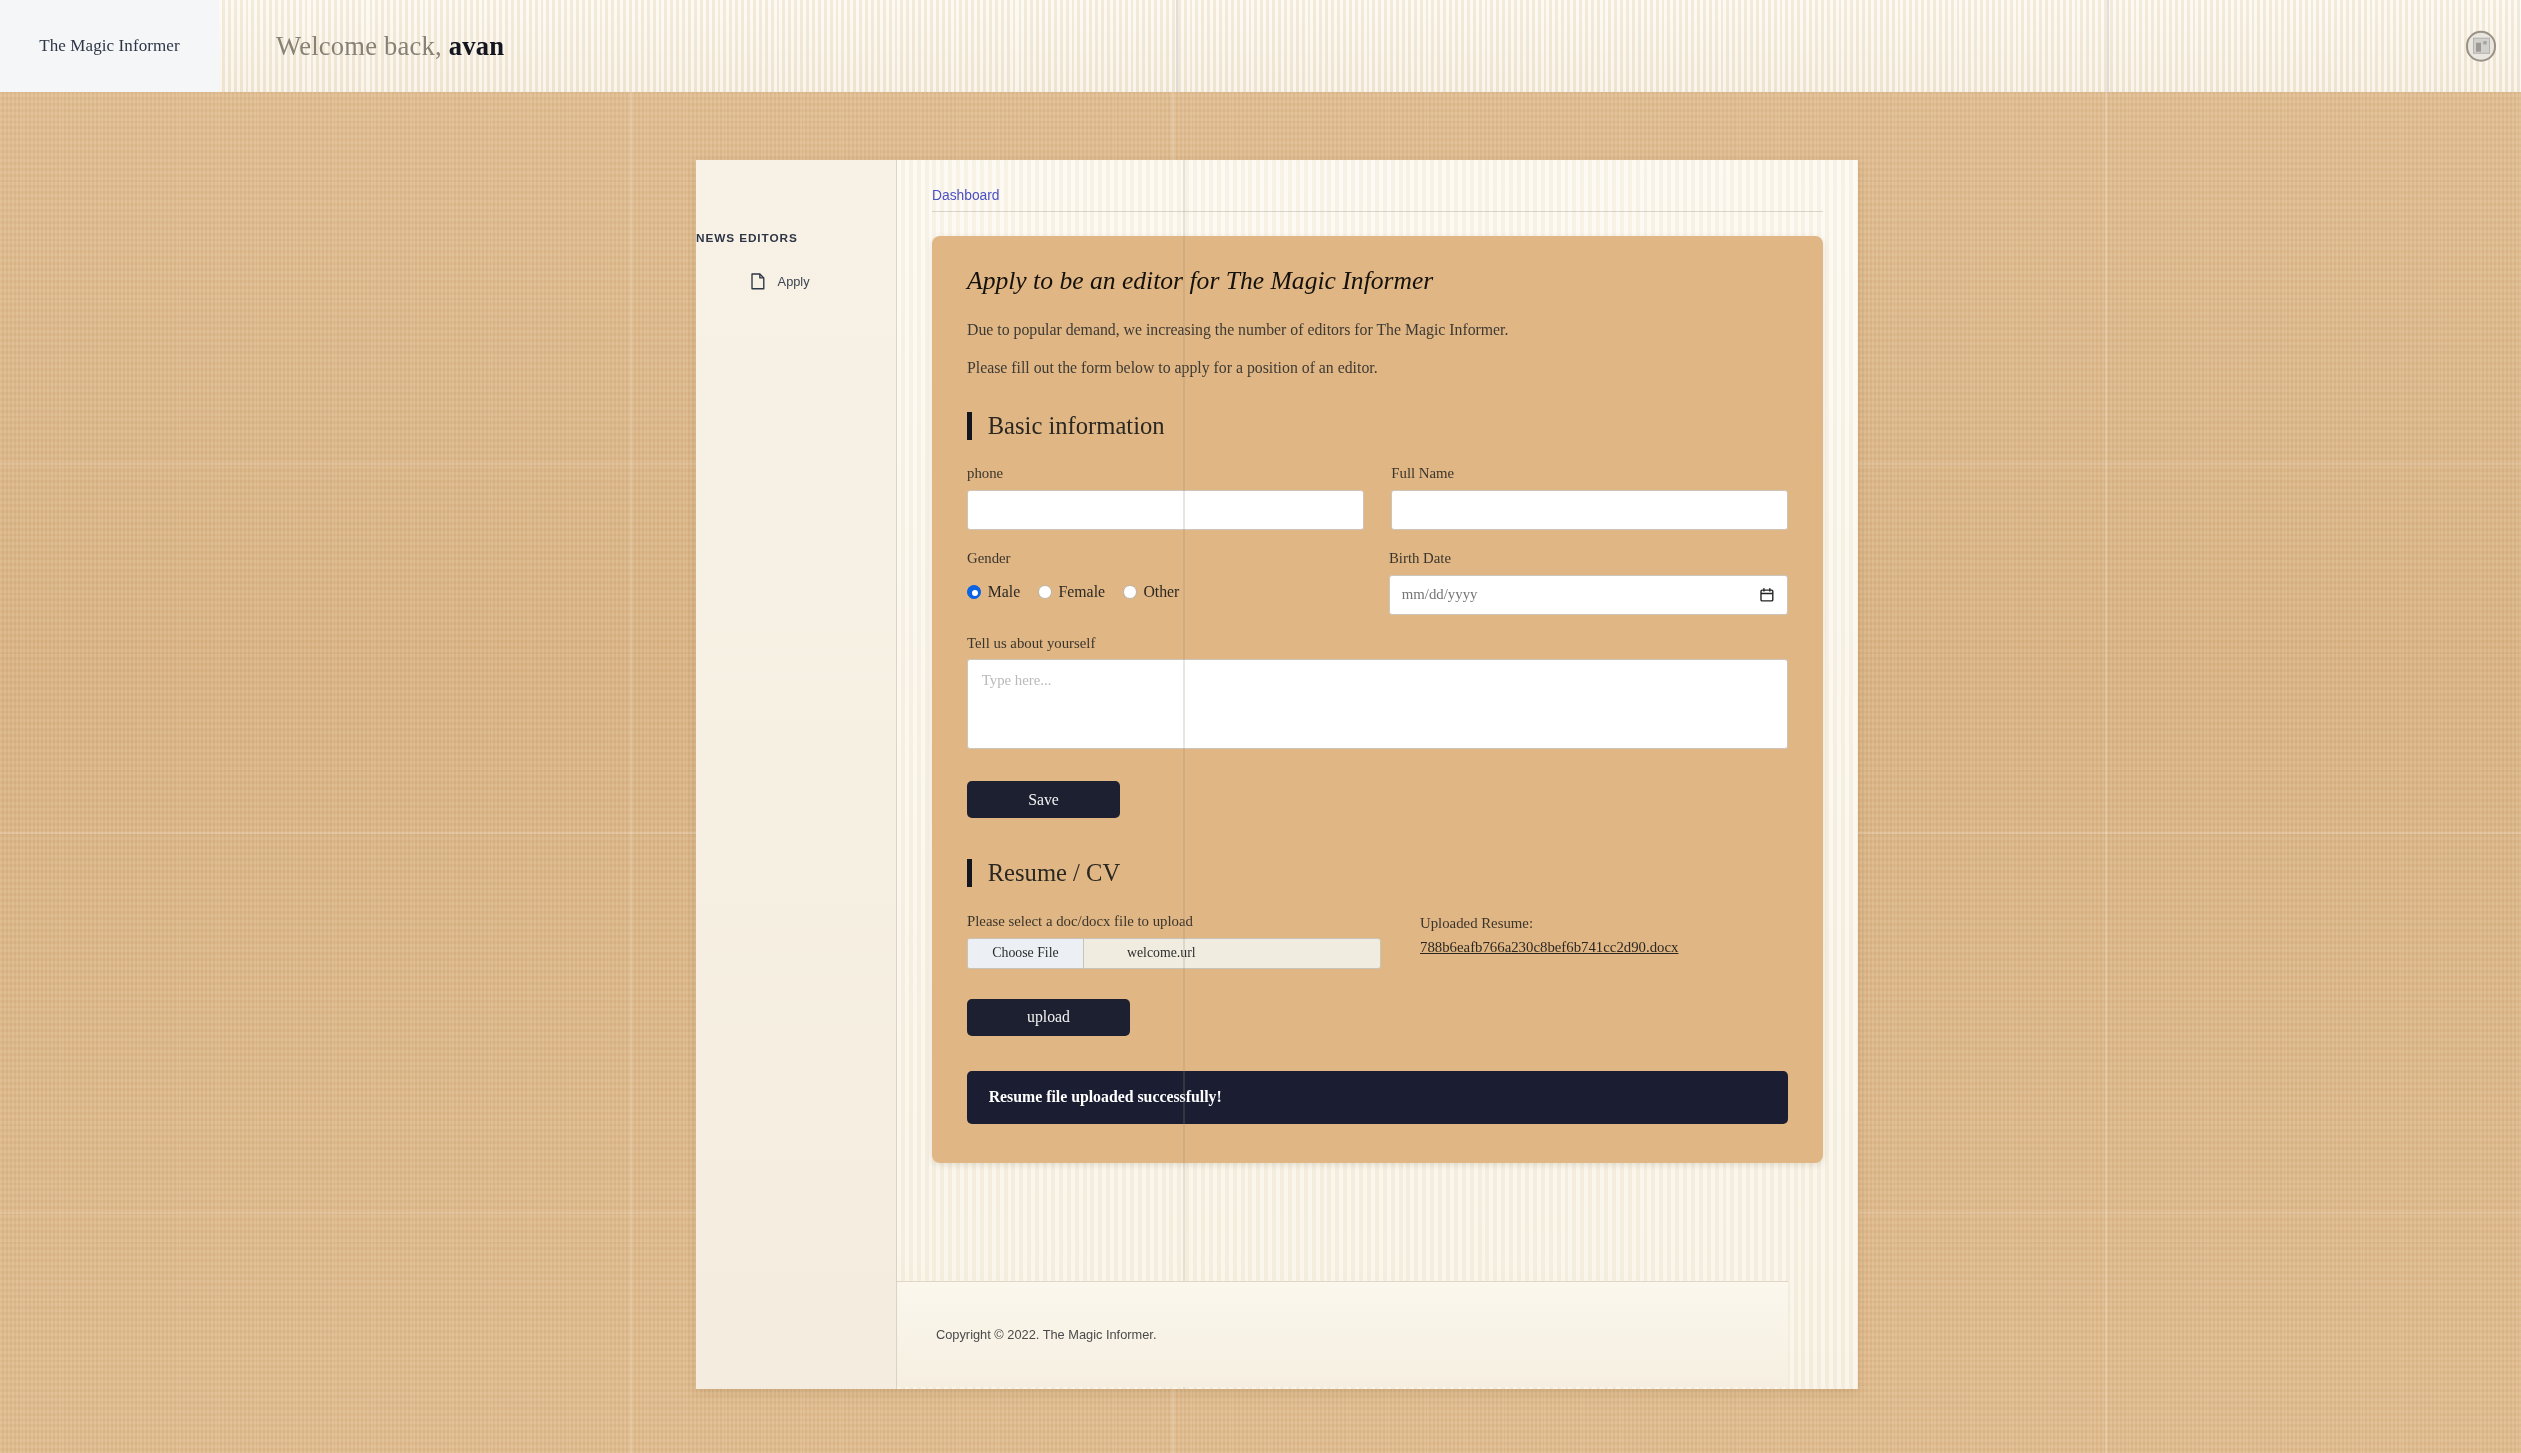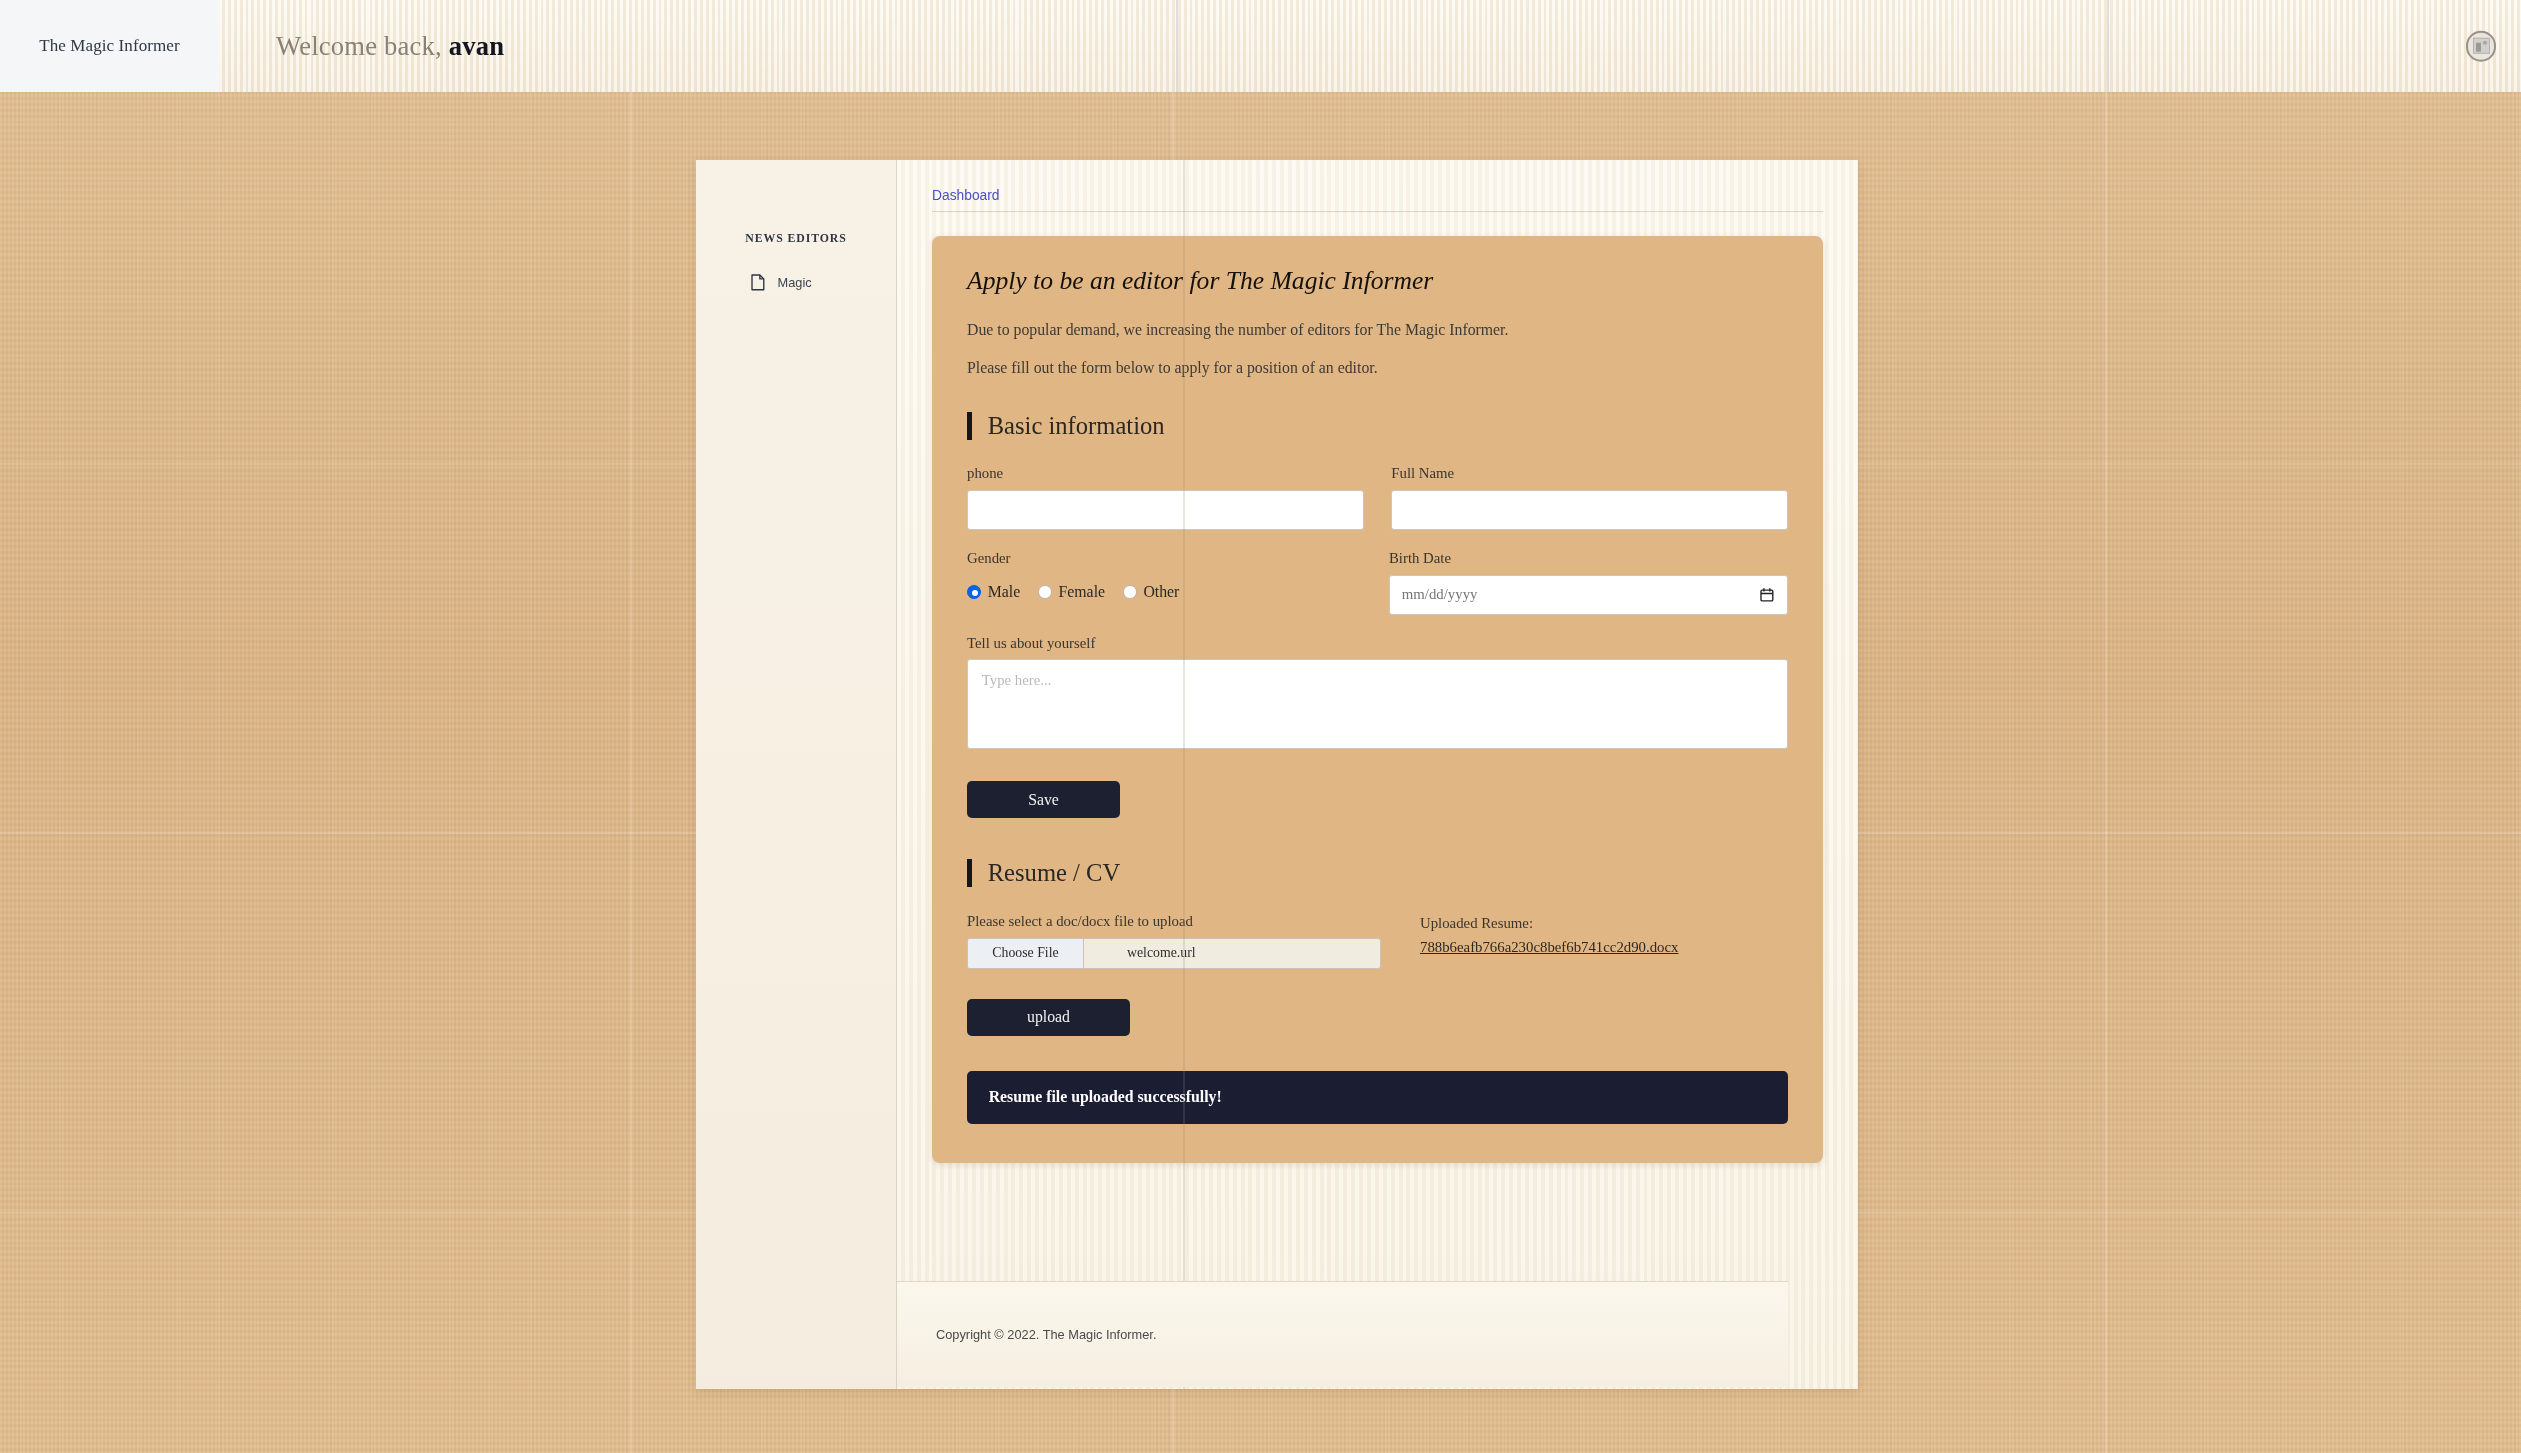--- a/index.html
+++ b/index.html
@@ -99,25 +99,25 @@
     box-shadow: 0 3px 9.9px rgba(90,60,25,0.13);
   }
   .sidebar {
     width: 201px;
     background: #f7f1e4;
     background-image: linear-gradient(180deg, #f8f2e6, #f4eddf);
     border-right: 1px solid rgba(150,140,120,0.28);
     padding-top: 71px;
   }
   .sidebar-title {
-    font-family: Liberation Serif, serif;
+    font-family: Liberation Sans, sans-serif;
     font-size: 11.8px; font-weight: 700;
     letter-spacing: 0.9px;
     color: #2e3545;
-    text-align: center;
+    text-align: left;
     margin-bottom: 21.7px;
   }
   .sidebar-link {
     display: flex; align-items: center; gap: 12.8px;
     padding-left: 55px; height: 29.6px;
     font-family: "Liberation Sans", sans-serif;
     font-size: 12.8px; color: #3c4250;
     text-decoration: none; cursor: pointer;
   }
   .doc-icon { width: 13.8px; height: 16.7px; display: block; }
@@ -302,21 +302,21 @@
 
     <div class="sidebar">
       <div class="sidebar-title">NEWS EDITORS</div>
       <a class="sidebar-link">
         <span>
           <svg class="doc-icon" viewBox="0 0 14 17" fill="none" xmlns="http://www.w3.org/2000/svg">
             <path d="M1 1h8l4 4v11H1V1z" stroke="#2e3545" stroke-width="1.4" stroke-linejoin="round"></path>
             <path d="M9 1v4h4" stroke="#2e3545" stroke-width="1.4" stroke-linejoin="round"></path>
           </svg>
         </span>
-        <span>Magic</span>
+        <span>Apply</span>
       </a>
     </div>
 
     <div class="content">
       <div class="content-seam" style="left:286px"></div>
 
       <div class="tabs">
         <a class="tab">Dashboard</a>
       </div>
 

